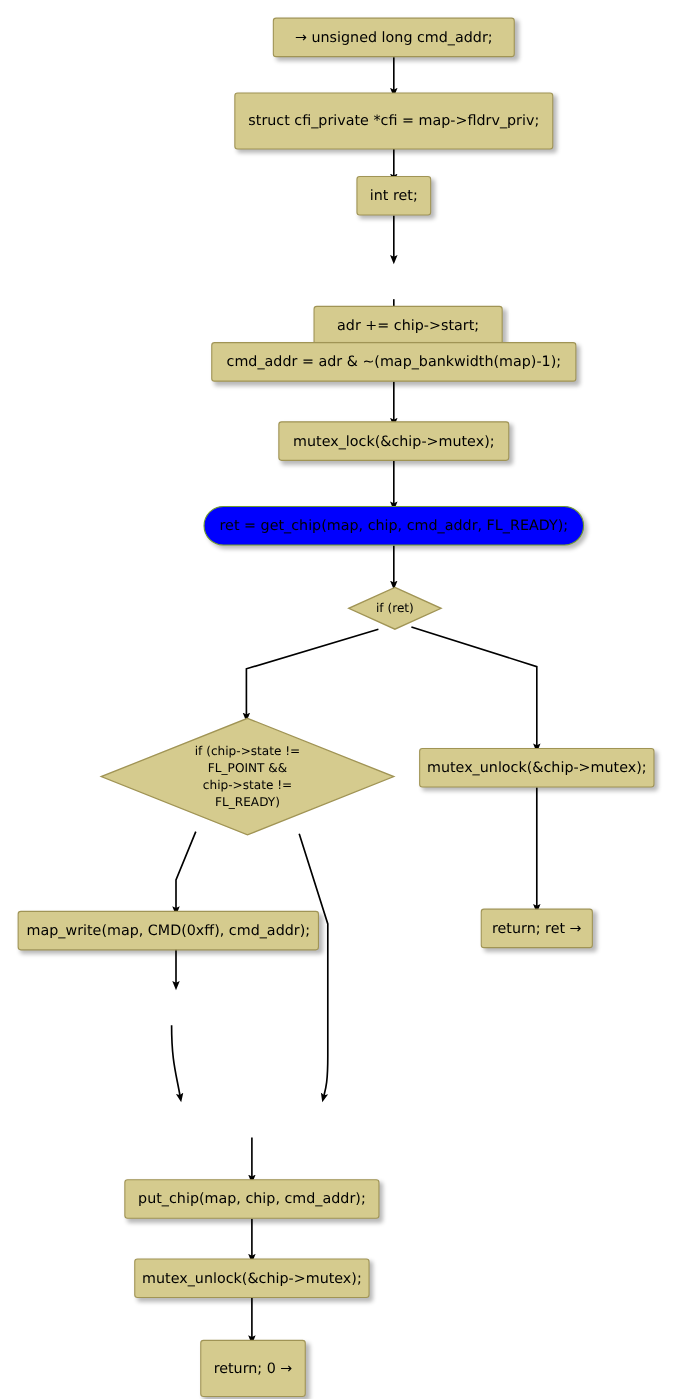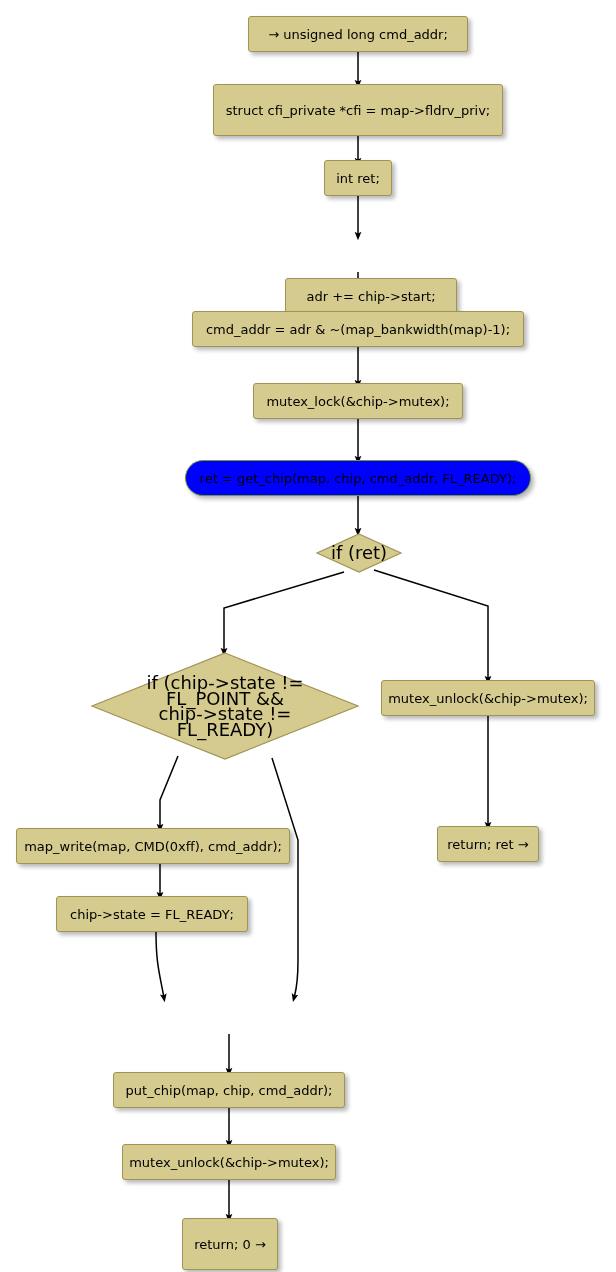--- a/index.html
+++ b/index.html
@@ -65,21 +65,21 @@
     position: absolute;
     left: 0;
     top: 0;
     width: 100%;
     height: 100%;
     display: flex;
     align-items: center;
     justify-content: center;
     text-align: center;
     color: #000000;
-    font-size: 18px;
+    font-size: 11px;
     line-height: 15.5px;
     white-space: pre;
   }
 </style>
 </head>
 <body>
 
 <div id="canvas">
 
   <svg id="edges" viewBox="0 0 616 1272" width="616" height="1272">
@@ -159,23 +159,20 @@
   </div>
 
   <div class="node proc" style="left:437px; top:826px; width:102px; height:36px;">
     <span>return; ret →</span>
   </div>
 
   <div class="node proc" style="left:16px; top:828px; width:274px; height:36px;">
     <span>map_write(map, CMD(0xff), cmd_addr);</span>
   </div>
 
-  <div class="node proc" style="left:56px; top:896px; width:192px; height:36px;">
-    <span>chip-&gt;state = FL_READY;</span>
-  </div>
 
 
   <div class="node proc" style="left:113px; top:1072px; width:232px; height:36px;">
     <span>put_chip(map, chip, cmd_addr);</span>
   </div>
 
   <div class="node proc" style="left:122px; top:1144px; width:214px; height:36px;">
     <span>mutex_unlock(&amp;chip-&gt;mutex);</span>
   </div>
 

